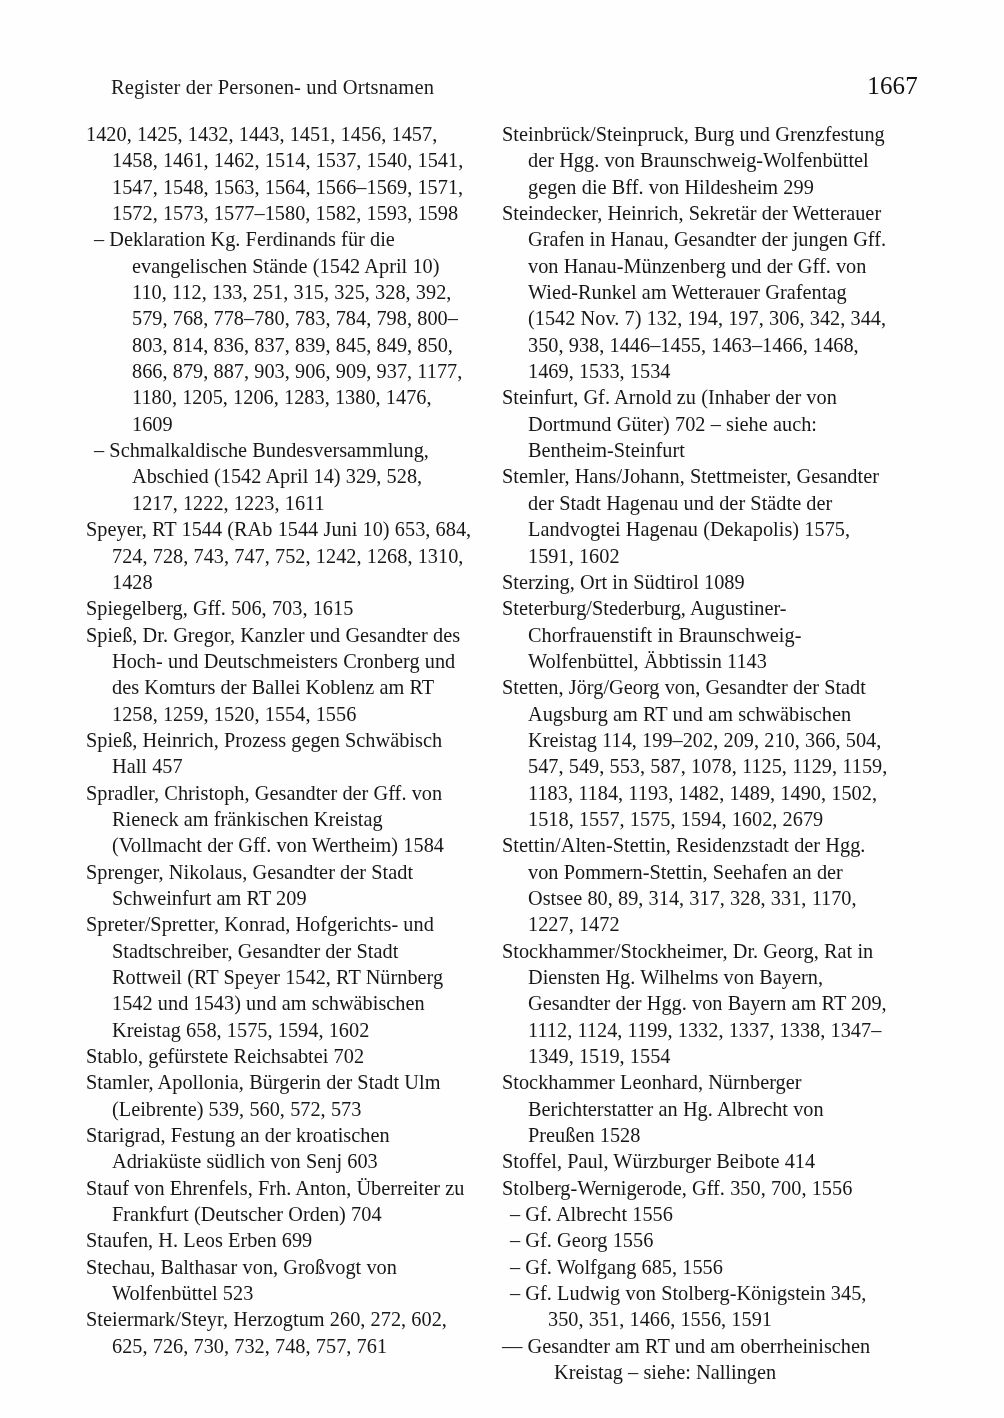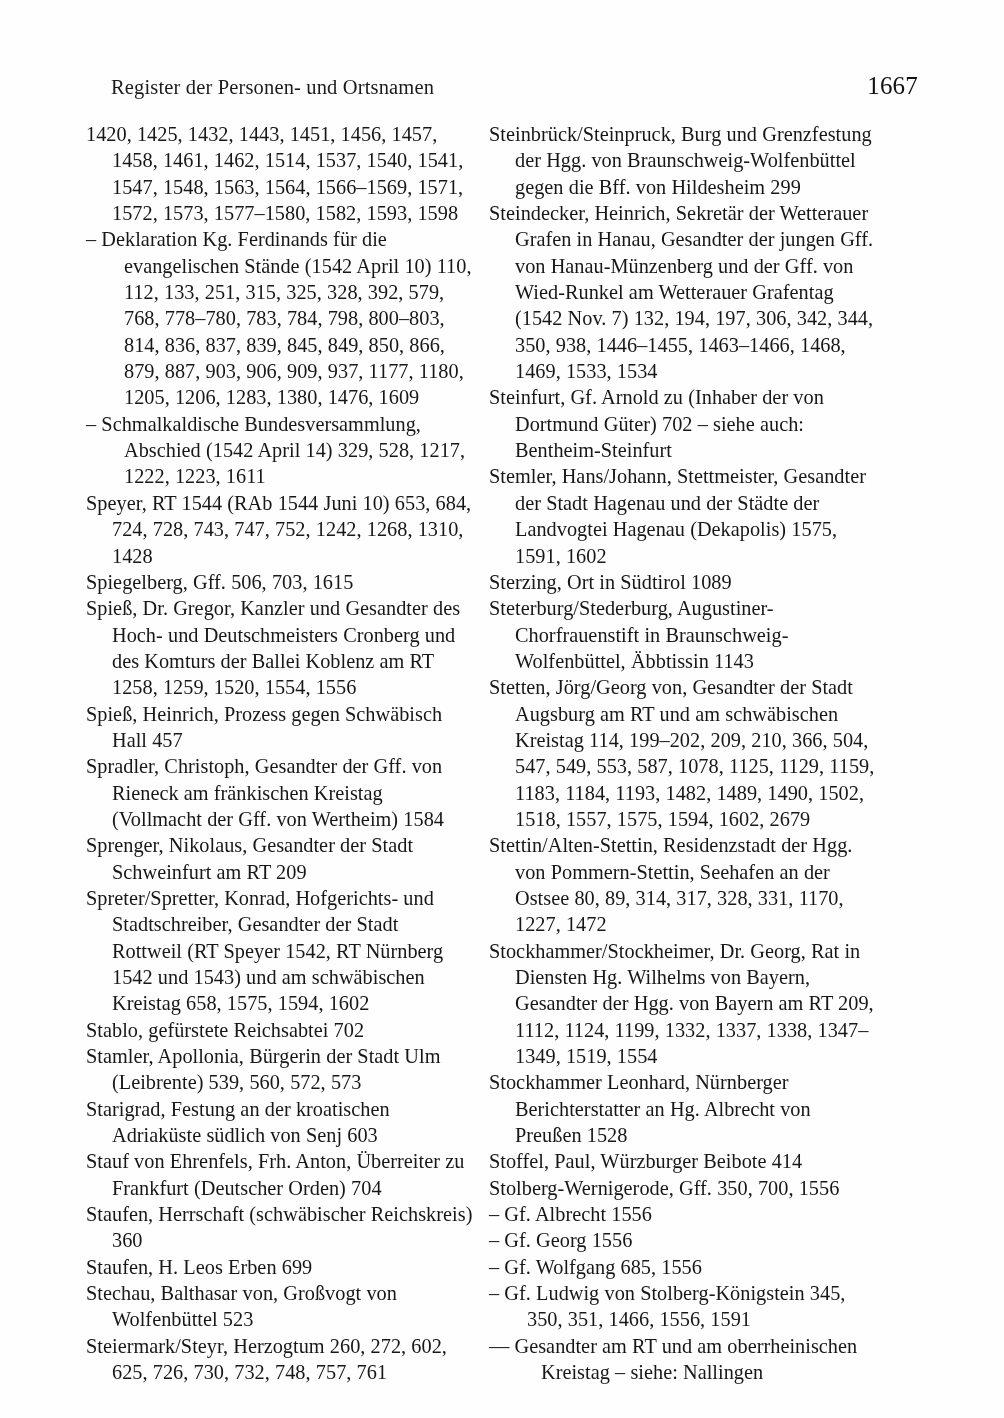--- a/index.html
+++ b/index.html
@@ -40,40 +40,41 @@
     letter-spacing: 0.2px;
   }
   
   .columns {
     position: absolute;
     left: 86px;
     top: 121px;
     width: 832px;
     height: 1160px;
     display: flex;
-    gap: 16px;
+    gap: 29px;
   }
   .column {
     width: 387px;
     flex: 0 0 387px;
   }
   .entry {
     font-size: 20.3px;
     line-height: 26.35px;
     margin: 0;
     text-indent: 0;
     padding-left: 26px;
     text-indent: -26px;
     color: #171717;
     letter-spacing: 0.02px;
     word-spacing: 0.1px;
   }
   .entry.sub {
     padding-left: 38px;
     text-indent: -38px;
+    margin-left: 8px;
   }
   .entry.subsub {
     padding-left: 52px;
     text-indent: -52px;
   }
 </style>
 </head>
 <body>
 
 <div class="page">
@@ -92,21 +93,20 @@
         <p class="entry">Spiegelberg, Gff.  506, 703, 1615</p>
         <p class="entry">Spieß, Dr. Gregor, Kanzler und Gesandter des Hoch- und Deutschmeisters Cronberg und des Komturs der Ballei Koblenz am RT  1258, 1259, 1520, 1554, 1556</p>
         <p class="entry">Spieß, Heinrich, Prozess gegen Schwäbisch Hall  457</p>
         <p class="entry">Spradler, Christoph, Gesandter der Gff. von Rieneck am fränkischen Kreistag (Vollmacht der Gff. von Wertheim)  1584</p>
         <p class="entry">Sprenger, Nikolaus, Gesandter der Stadt Schweinfurt am RT  209</p>
         <p class="entry">Spreter/Spretter, Konrad, Hofgerichts- und Stadtschreiber, Gesandter der Stadt Rottweil (RT Speyer 1542, RT Nürnberg 1542 und 1543) und am schwäbischen Kreistag  658, 1575, 1594, 1602</p>
         <p class="entry">Stablo, gefürstete Reichsabtei  702</p>
         <p class="entry">Stamler, Apollonia, Bürgerin der Stadt Ulm (Leibrente)  539, 560, 572, 573</p>
         <p class="entry">Starigrad, Festung an der kroatischen Adriaküste südlich von Senj  603</p>
         <p class="entry">Stauf von Ehrenfels, Frh. Anton, Überreiter zu Frankfurt (Deutscher Orden)  704</p>
-        <p class="entry">Staufen, Herrschaft (schwäbischer Reichskreis)  360</p>
         <p class="entry">Staufen, H. Leos Erben  699</p>
         <p class="entry">Stechau, Balthasar von, Großvogt von Wolfenbüttel  523</p>
         <p class="entry">Steiermark/Steyr, Herzogtum  260, 272, 602, 625, 726, 730, 732, 748, 757, 761</p>
       </div>
     <div class="column" id="col-right">
         <p class="entry">Steinbrück/Steinpruck, Burg und Grenzfestung der Hgg. von Braunschweig-Wolfenbüttel gegen die Bff. von Hildesheim  299</p>
         <p class="entry">Steindecker, Heinrich, Sekretär der Wetterauer Grafen in Hanau, Gesandter der jungen Gff. von Hanau-Münzenberg und der Gff. von Wied-Runkel am Wetterauer Grafentag (1542 Nov. 7)  132, 194, 197, 306, 342, 344, 350, 938, 1446–1455, 1463–1466, 1468, 1469, 1533, 1534</p>
         <p class="entry">Steinfurt, Gf. Arnold zu (Inhaber der von Dortmund Güter)  702 – siehe auch: Bentheim-Steinfurt</p>
         <p class="entry">Stemler, Hans/Johann, Stettmeister, Gesandter der Stadt Hagenau und der Städte der Landvogtei Hagenau (Dekapolis)  1575, 1591, 1602</p>
         <p class="entry">Sterzing, Ort in Südtirol  1089</p>

